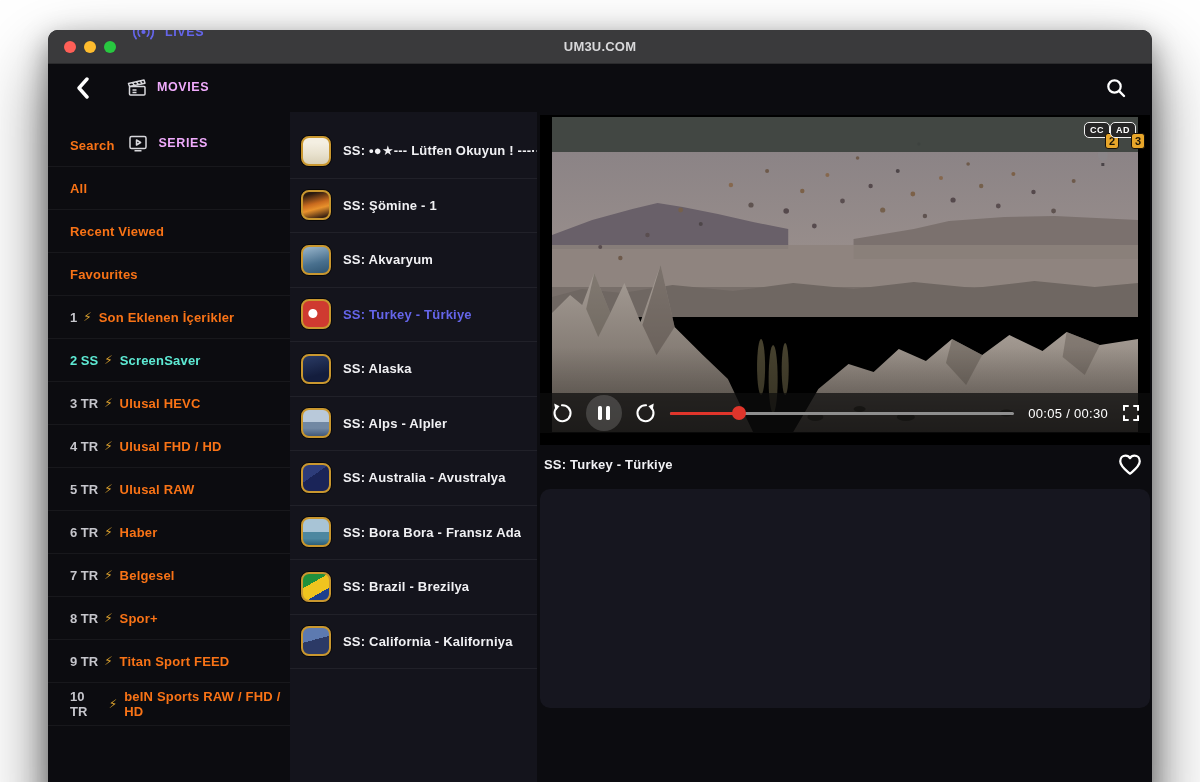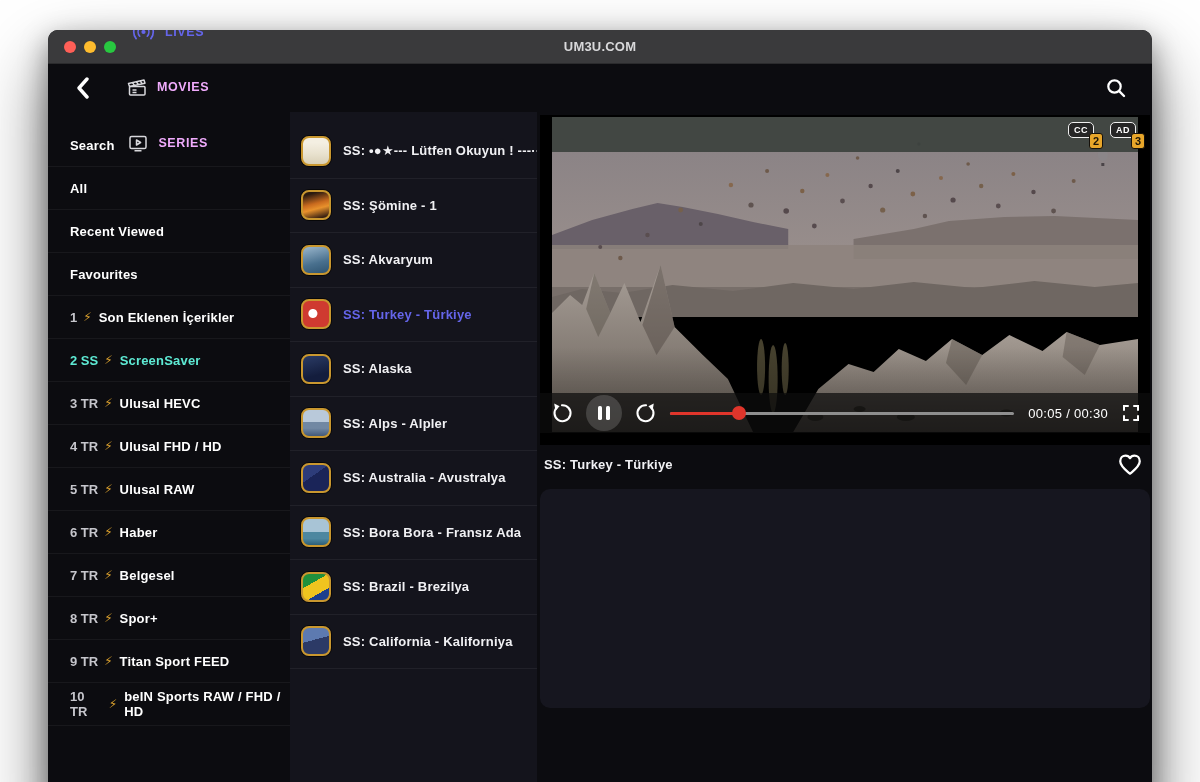--- a/index.html
+++ b/index.html
@@ -29,40 +29,40 @@
   .nav-search { margin-left:auto; width:28px; height:28px; display:flex; align-items:center; justify-content:center; cursor:pointer; }
 
   
   .content { position:absolute; top:82px; left:0; right:0; bottom:0; }
   .sidebar { position:absolute; left:0; top:0; bottom:0; width:242px; padding-top:12px; overflow:hidden; }
   .s-item { height:43px; display:flex; align-items:center; padding-left:22px;
     border-bottom:1px solid rgba(255,255,255,.05); cursor:pointer; }
   .s-item span:empty { display:none; }
   .s-prefix { font-size:13px; font-weight:700; color:#c6c6cc; margin-right:6px; }
   .s-bolt { font-size:12px; color:#e2a62e; margin-right:7px; }
-  .s-label { font-size:13px; font-weight:700; color:#ffffff; letter-spacing:.2px; }
+  .s-label { font-size:13px; font-weight:700; color:#f97316; letter-spacing:.2px; }
   .s-item.active .s-prefix, .s-item.active .s-label { color:#5eead4; }
 
   .channels { position:absolute; left:242px; top:0; bottom:0; width:247px;
     background:#14141c; padding-top:12px; overflow:hidden; }
   .c-item { height:54.5px; display:flex; align-items:center; padding-left:11px;
     border-bottom:1px solid rgba(255,255,255,.06); cursor:pointer; }
   .c-icon { width:30px; height:30px; border-radius:8px; border:2px solid #c9972f;
     box-shadow:0 0 0 1px rgba(0,0,0,.65); flex:none; }
   .c-name { margin-left:12px; font-size:13px; font-weight:700; color:#f1f1f4; letter-spacing:.2px;
     white-space:nowrap; overflow:hidden; }
   .c-item.active .c-name { color:#6565e9; }
 
   
   .right { position:absolute; left:492px; top:0; bottom:0; width:610px; }
   .player { position:absolute; top:3px; left:0; width:610px; height:330px; background:#000; }
   .viewport { position:absolute; top:2px; left:12px; right:12px; height:315px; overflow:hidden; }
   .viewport svg { display:block; width:100%; height:100%; }
 
-  .track-badges { position:absolute; top:7px; right:14px; display:flex; gap:16px; z-index:4; }
+  .track-badges { position:absolute; top:7px; right:14px; display:flex; z-index:4; }
   .badge { position:relative; }
   .badge-pill { display:block; padding:2px 5px 2px; background:#262626; border:1.5px solid #f0f0f0;
     border-radius:5px; color:#fff; font-size:9px; font-weight:700; letter-spacing:.5px; line-height:10px; }
   .badge-num { position:absolute; right:-9px; bottom:-11px; min-width:14px; height:16px; padding:0 3px;
     background:#e8a62a; border:1px solid #15100a; border-radius:3px; color:#1c1507;
     font-size:11px; font-weight:700; display:flex; align-items:center; justify-content:center; }
 
   .controls { position:absolute; left:0; right:0; bottom:12px; height:40px;
     background:rgba(13,13,13,.72); display:flex; align-items:center; padding:0 10px; z-index:5; }
   .ctrl-btn { flex:none; display:flex; align-items:center; justify-content:center; cursor:pointer; }

